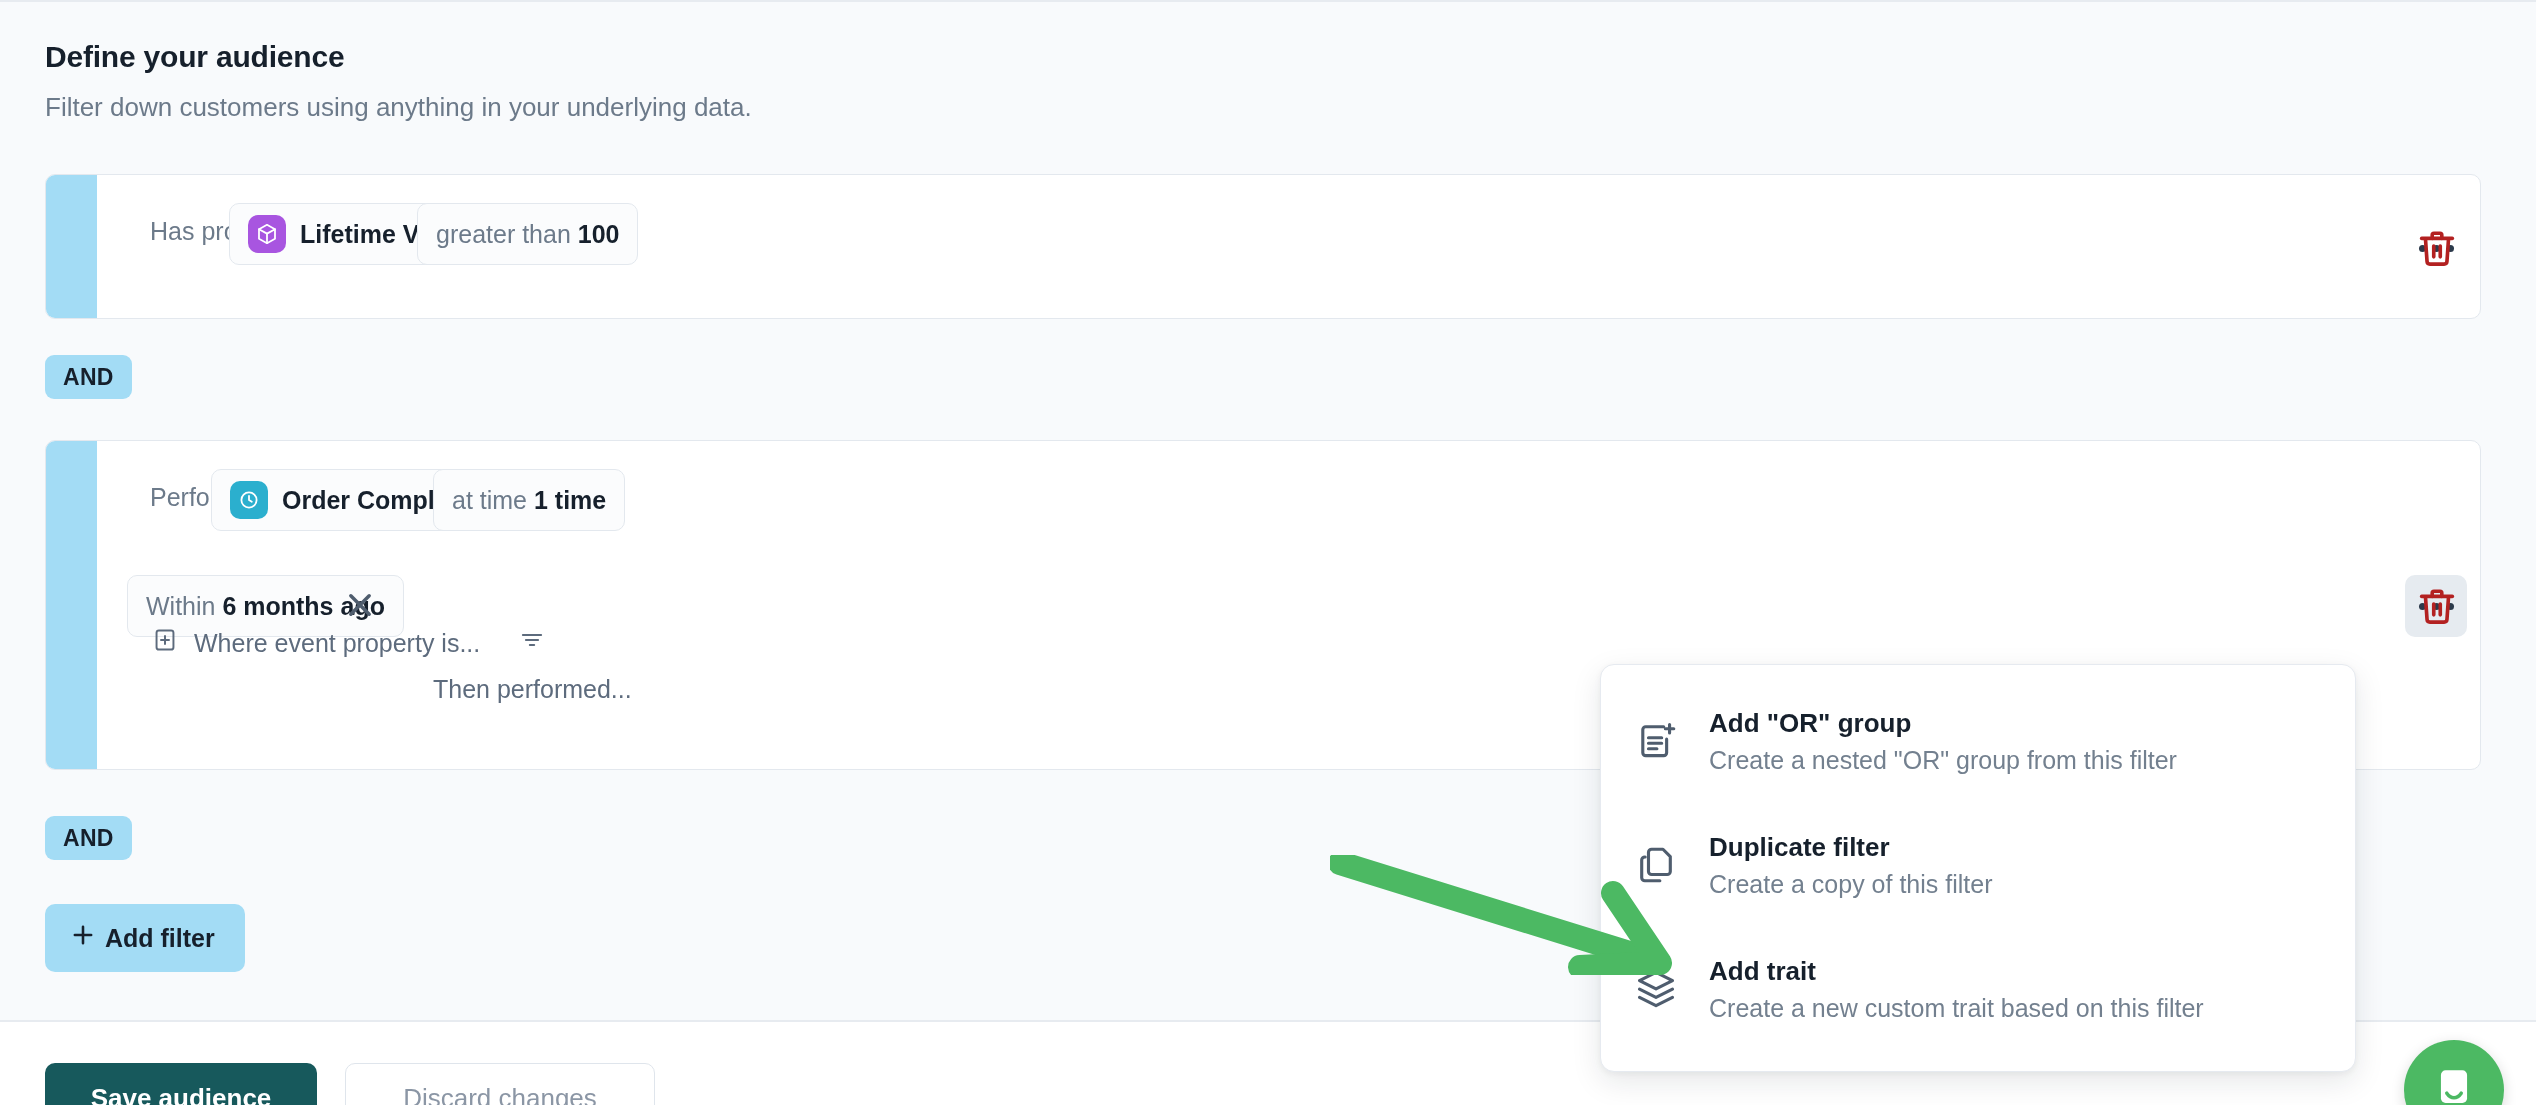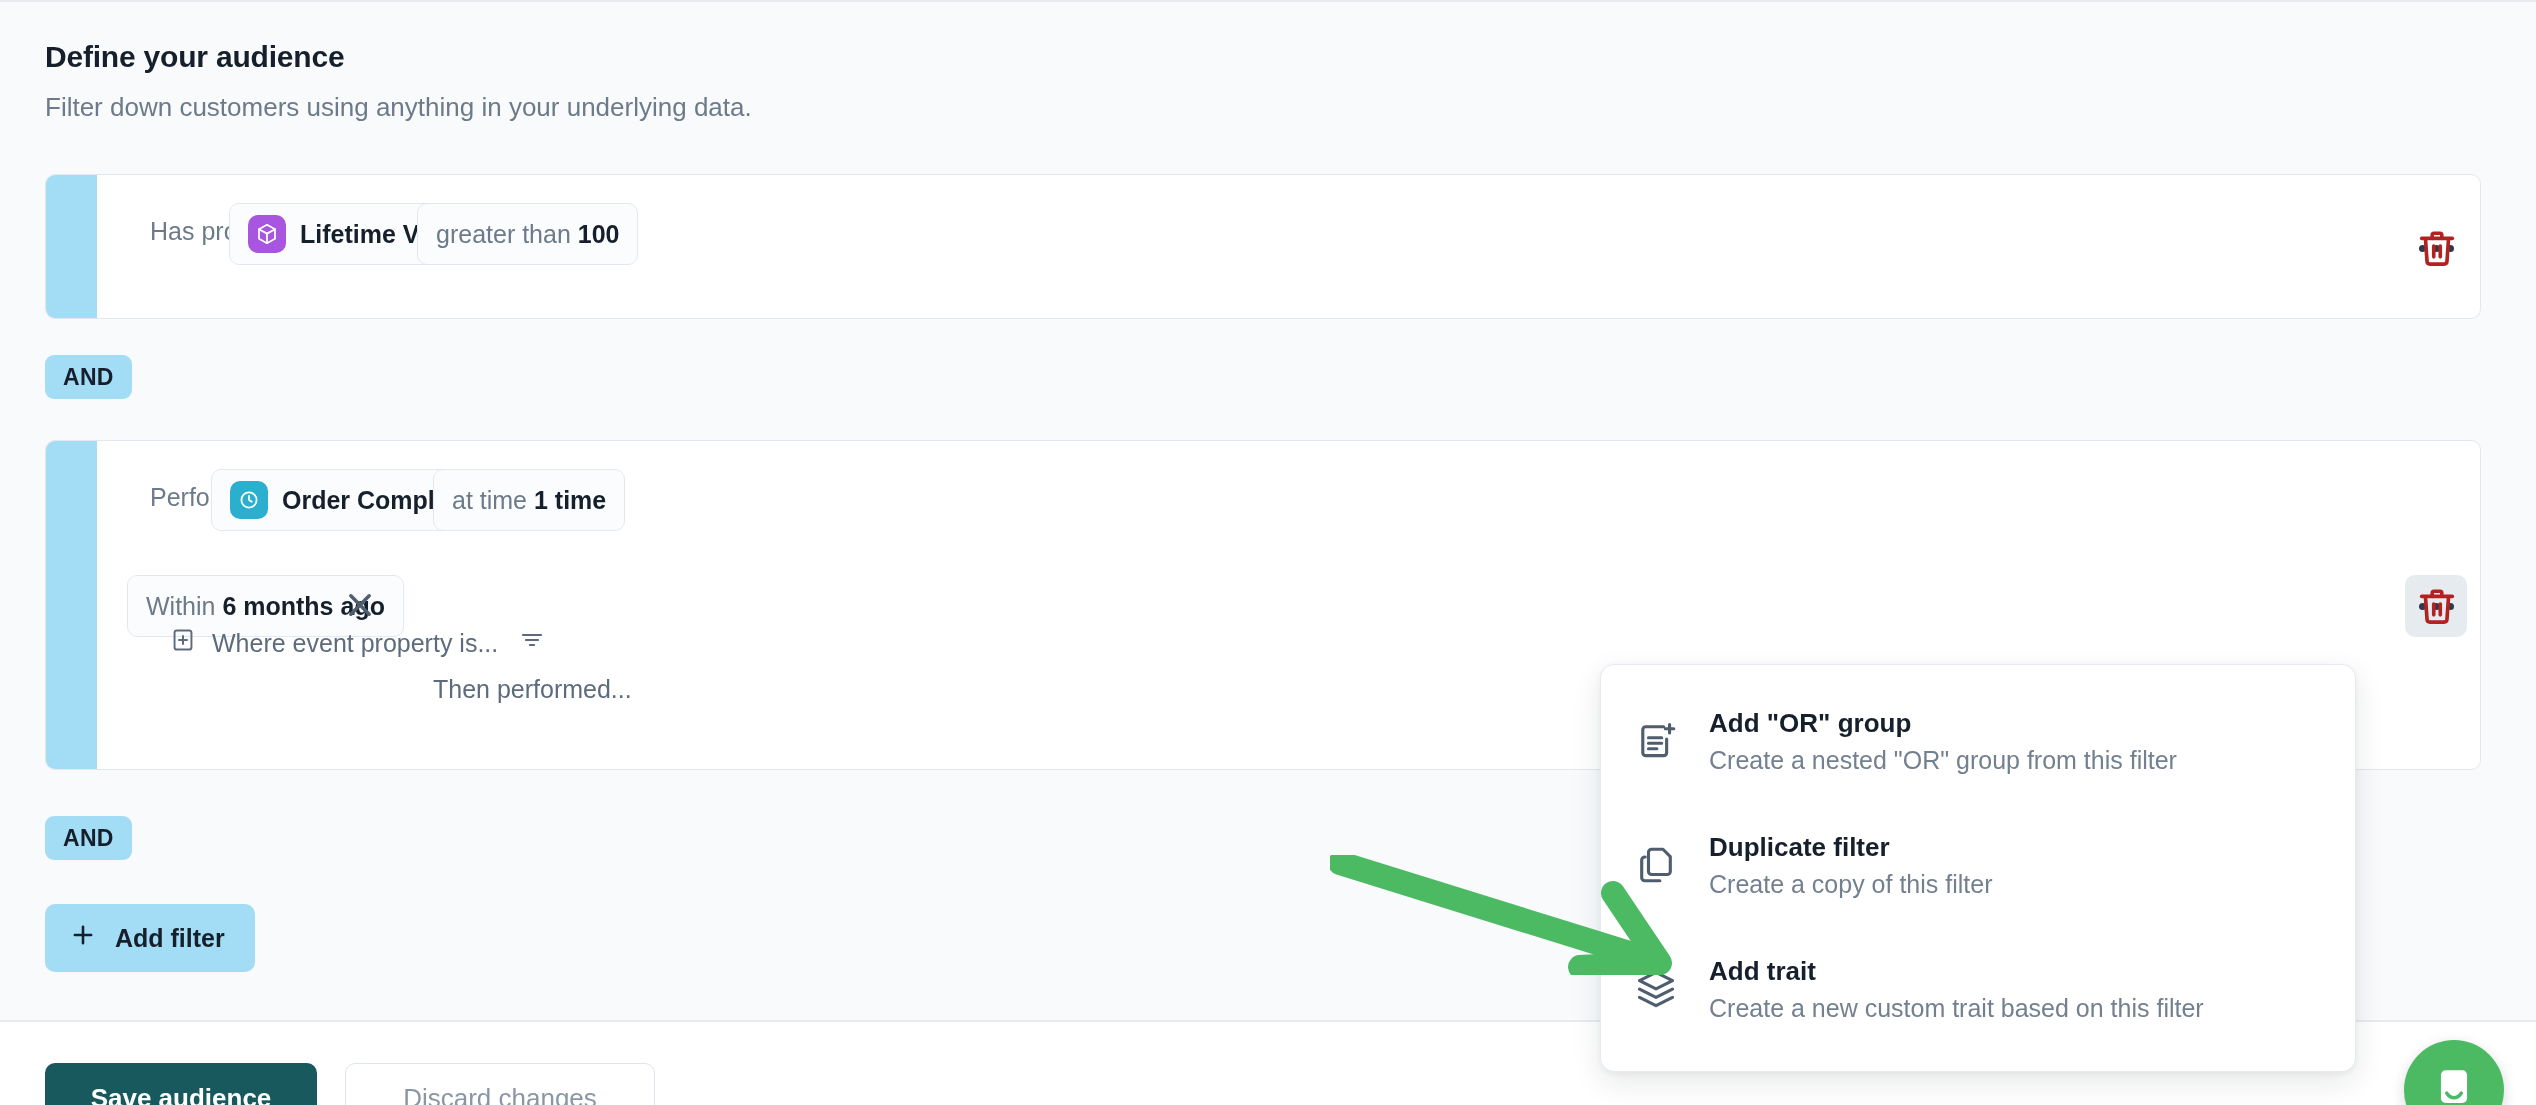--- a/index.html
+++ b/index.html
@@ -154,21 +154,21 @@
 
   
   .add-filter-btn {
     position: absolute;
     left: 45px; top: 904px;
     height: 68px;
     padding: 0 30px 0 24px;
     background: #a3dcf5;
     border-radius: 10px;
     display: flex; align-items: center;
-    gap: 18px;
+    gap: 8px;
     font-size: 25px;
     font-weight: bold;
     color: #16202c;
     cursor: pointer;
   }
 
   
   .footer-divider {
     position: absolute;
     left: 0; top: 1020px;
@@ -332,21 +332,21 @@
     <div class="chip" style="left:81px; top:134px;">
       <span><span class="chip-pre">Within </span><span class="chip-text">6 months ago</span></span>
     </div>
 
     <div class="x-remove" style="left:294px; top:144px;">
       <svg width="40" height="40" viewBox="0 0 24 24" fill="none" stroke="#4f5d6e" stroke-width="2.1" stroke-linecap="round">
         <path d="M6.5 6.5 17.5 17.5M17.5 6.5 6.5 17.5"></path>
       </svg>
     </div>
 
-    <div class="sub-action" style="left:124px; top:186px;text-align:right;">
+    <div class="sub-action" style="left:106px; top:186px;text-align:right;">
       <span>
         <svg width="26" height="26" viewBox="0 0 24 24" fill="none" stroke="#5d6b7d" stroke-width="1.8" stroke-linecap="round" stroke-linejoin="round">
           <rect x="4.2" y="3.2" width="15.6" height="17.6" rx="2.2"></rect>
           <path d="M12 8.3v7.4M8.3 12h7.4"></path>
         </svg>
       </span>
       <span>Where event property is...</span>
     </div>
 
     <div class="sub-action" style="left:387px; top:186px;flex-direction:column;">

